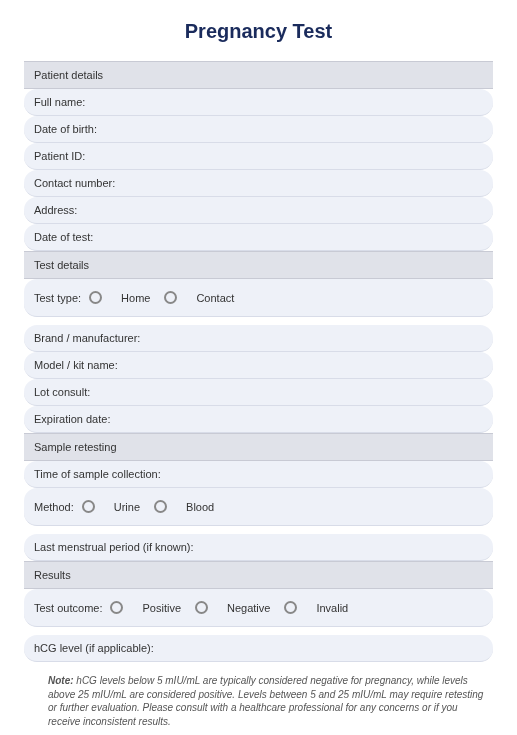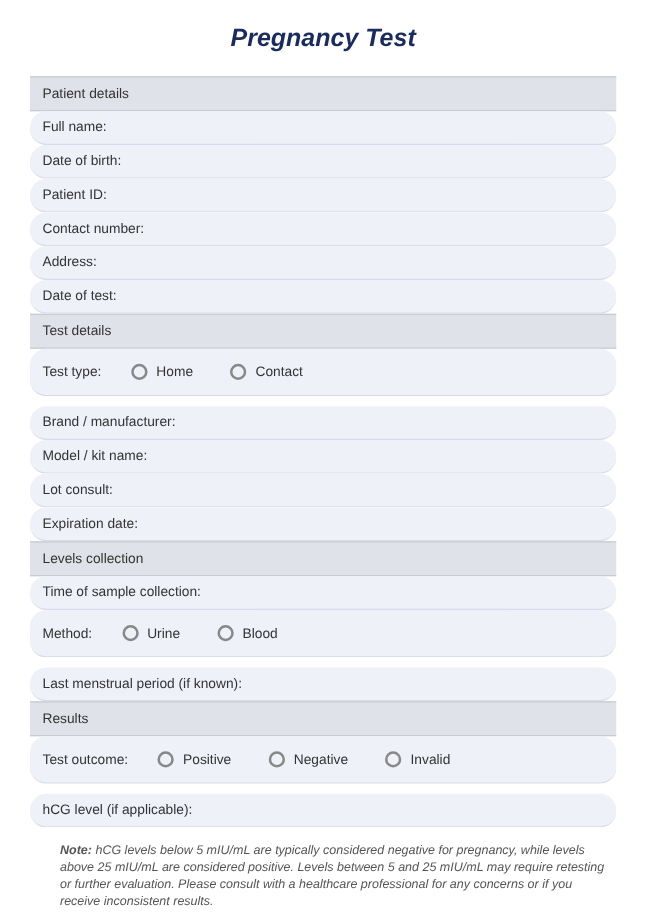--- a/index.html
+++ b/index.html
@@ -15,21 +15,20 @@
       padding: 20px 24px;
       font-size: 11px;
       color: #333;
     }
     .title {
       text-align: center;
       color: #1a2b5c;
       font-size: 20px;
       font-weight: bold;
       margin-bottom: 18px;
-      font-style: italic;
     }
     .section-header {
       background: #e0e2e9;
       padding: 7px 10px;
       font-weight: normal;
       font-size: 11px;
       color: #333;
       border-top: 1px solid #c8cad4;
       border-bottom: 1px solid #c8cad4;
     }
@@ -53,23 +52,22 @@
       height: 13px;
       border: 2px solid #888;
       border-radius: 50%;
       vertical-align: middle;
       margin-right: 3px;
       flex-shrink: 0;
     }
     .radio-group {
       display: inline-flex;
       align-items: center;
-      gap: 4px;
+      gap: 16px;
       margin-right: 6px;
-      margin-left: 16px;
     }
     .note {
       margin-top: 12px;
       font-size: 10px;
       font-style: italic;
       color: #555;
       line-height: 1.35;
       padding: 0 2px;
       margin-left: 22px;
     }
@@ -103,21 +101,21 @@
   <span class="radio-group">
     <span class="radio-circle"></span>
     <span>Contact</span>
   </span>
 </div>
 <div class="field-row">Brand / manufacturer:</div>
 <div class="field-row">Model / kit name:</div>
 <div class="field-row">Lot consult:</div>
 <div class="field-row">Expiration date:</div>
 
-<div class="section-header">Levels collection</div>
+<div class="section-header">Sample retesting</div>
 <div class="field-row">Time of sample collection:</div>
 <div class="field-row tall spacer-bottom">
   <span>Method:</span>
   <span class="radio-group">
     <span class="radio-circle"></span>
     <span>Urine</span>
   </span>
   <span class="radio-group">
     <span class="radio-circle"></span>
     <span>Blood</span>

